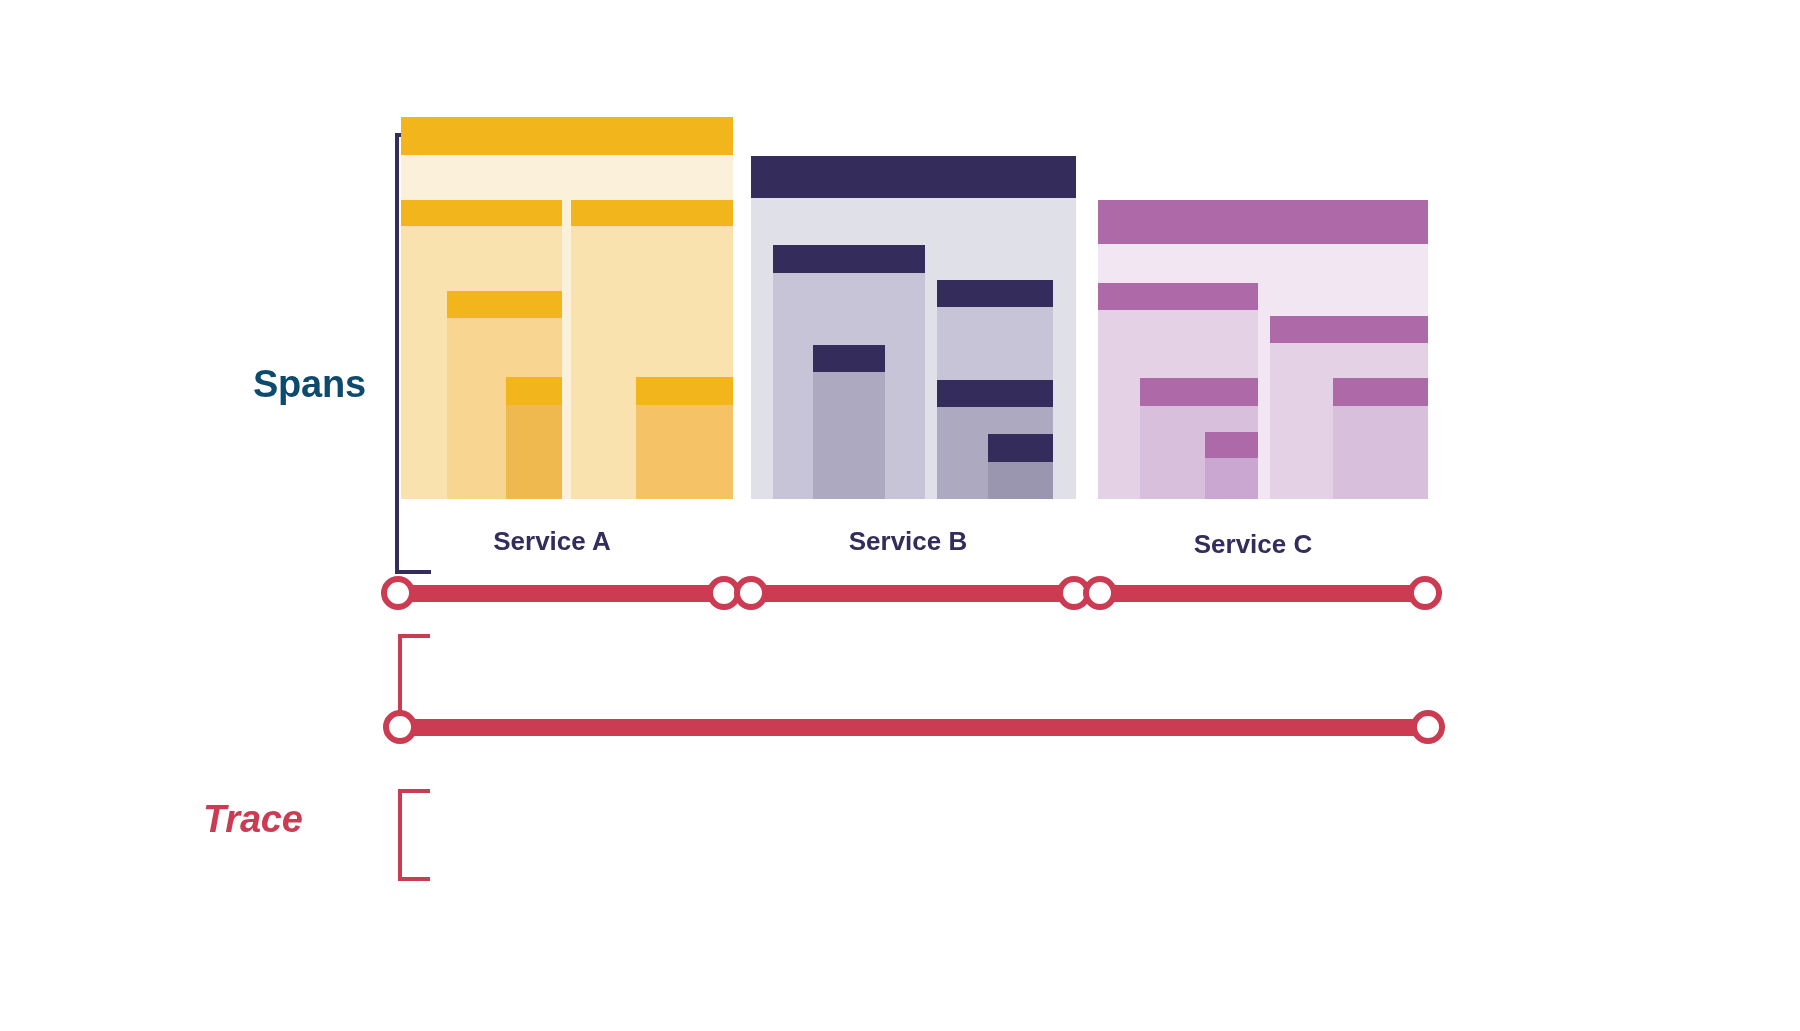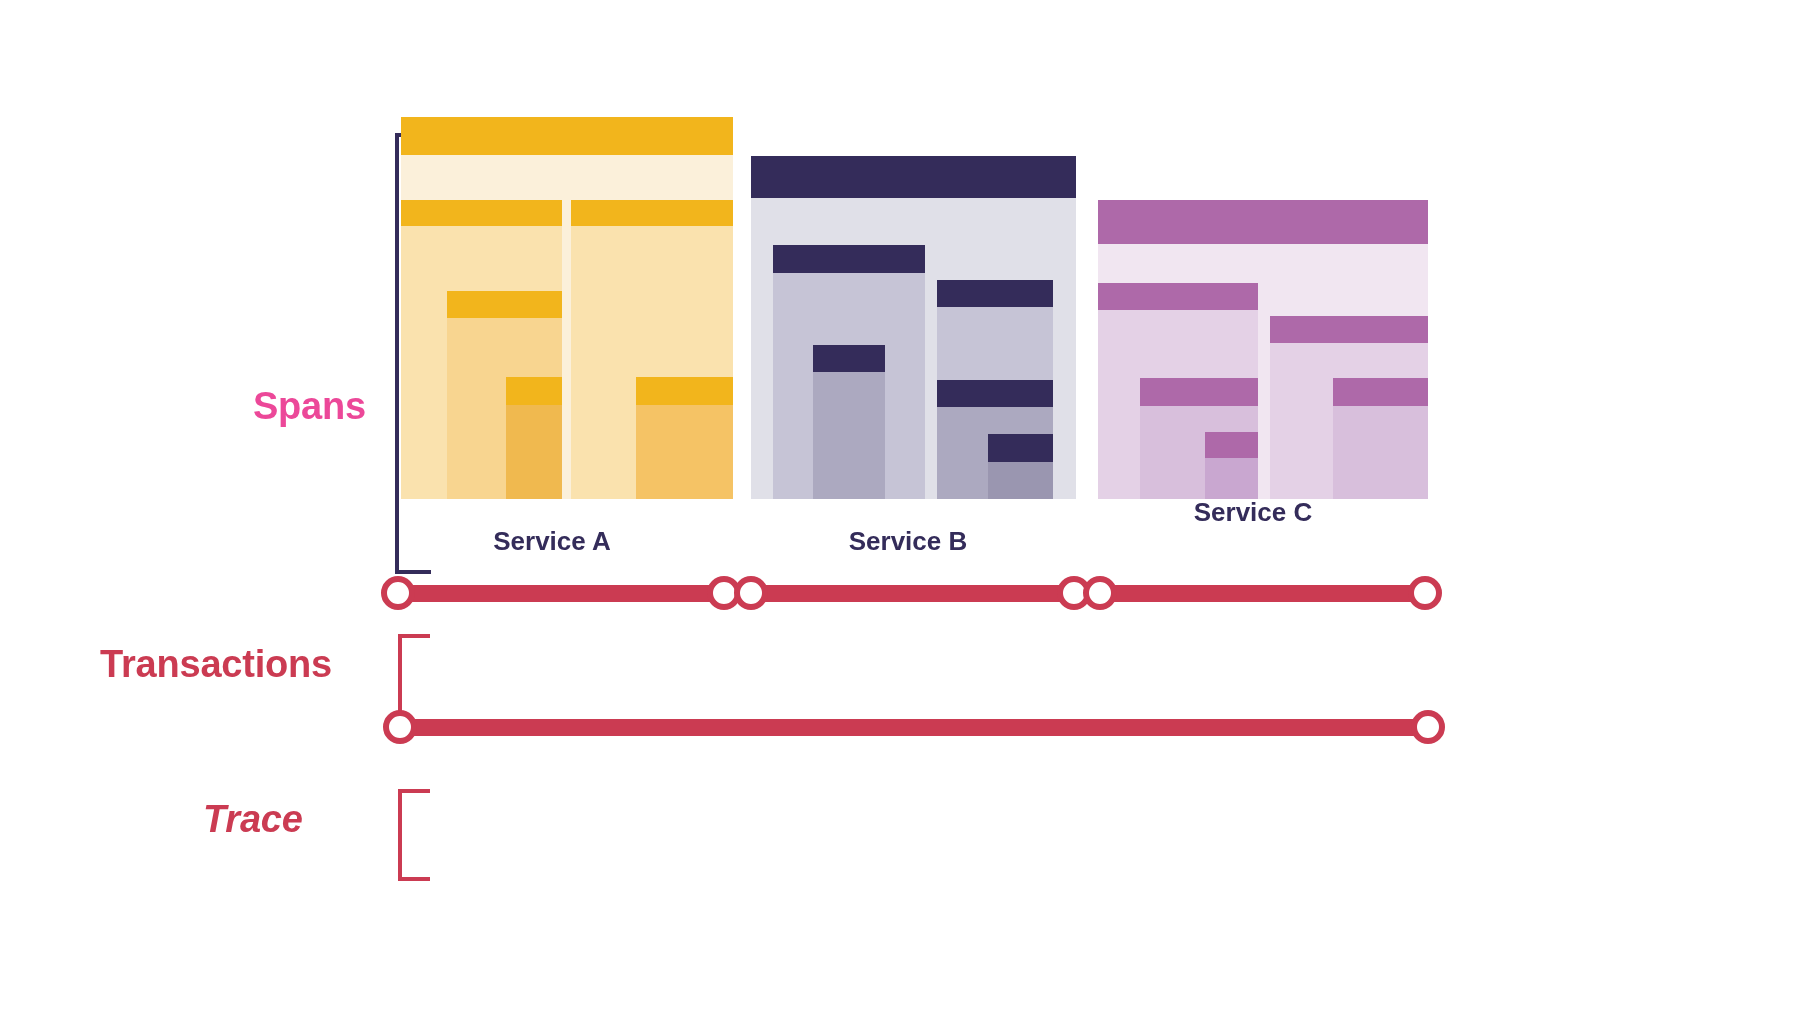--- a/index.html
+++ b/index.html
@@ -24,26 +24,25 @@
 
   
   .row-label {
     position: absolute;
     font-weight: bold;
     letter-spacing: -0.2px;
     white-space: nowrap;
     line-height: 1;
   }
   .label-spans {
-    color: #ec4899;
+    color: #0c4a6e;
     font-size: 38px;
     right: 1434px;
     top: 365px;
     text-align: right;
-    margin-top: 22px;
   }
   .label-transactions {
     color: #CB3B52;
     font-size: 38px;
     left: 100px;
     top: 645px;
   }
   .label-trace {
     color: #CB3B52;
     font-size: 38px;
@@ -207,24 +206,23 @@
         <div class="span-bar" style="left: 1333px; top: 378px; width: 95px; height: 121px;">
           <div class="span-body" style="left: 0px; top: 0px; width: 100%; height: 100%; background: rgb(216, 191, 220);"></div>
           <div class="span-head" style="left: 0px; top: 0px; width: 100%; height: 28px; background: rgb(174, 105, 169);"></div>
         </div>
       </div>
     </div>
 
   <div id="service-captions">
       <div class="service-caption" style="left: 432px; top: 528px; width: 240px;">Service A</div>
       <div class="service-caption" style="left: 788px; top: 528px; width: 240px;">Service B</div>
-      <div class="service-caption" style="left: 1133px; top: 499px; width: 240px;">Service C</div>
-    </div>
-
-  <div class="row-label label-transactions">Transactions</div>
+      <div class="service-caption" style="left: 1133px; top: 531px; width: 240px;">Service C</div>
+    </div>
+
 
   <div class="bracket bracket-red bracket-transactions"></div>
 
   <div id="transactions-area">
       <div class="tl-line" style="left: 398px; top: 585px; width: 326px;"></div>
       <div class="tl-dot" style="left: 381px; top: 576px;"></div>
       <div class="tl-dot" style="left: 707px; top: 576px;"></div>
       <div class="tl-line" style="left: 751px; top: 585px; width: 323px;"></div>
       <div class="tl-dot" style="left: 734px; top: 576px;"></div>
       <div class="tl-dot" style="left: 1057px; top: 576px;"></div>

